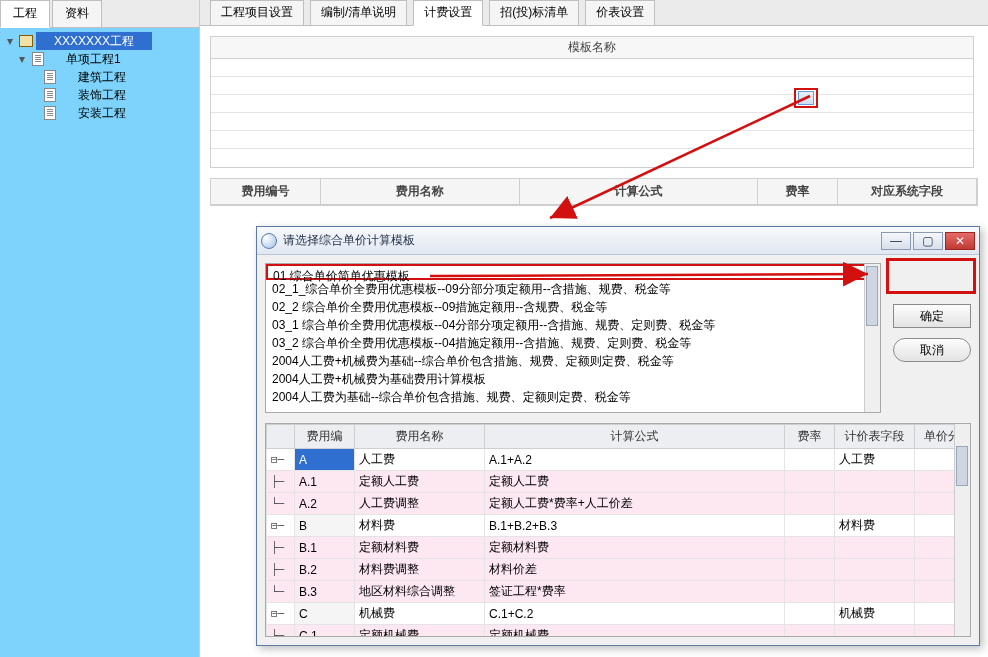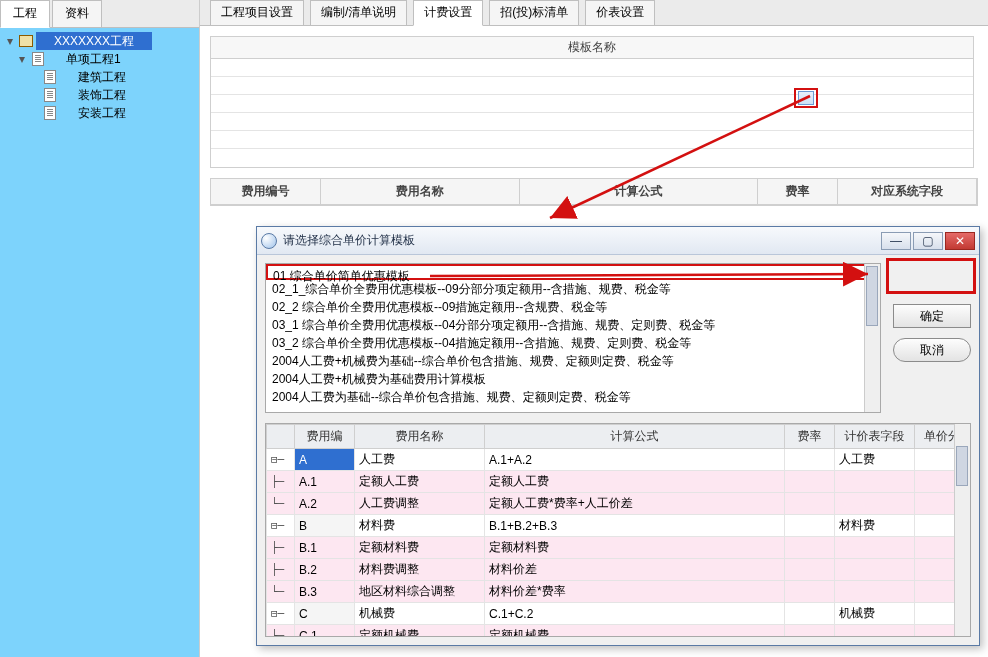--- a/index.html
+++ b/index.html
@@ -261,21 +261,21 @@
             <td>材料费调整</td>
             <td>材料价差</td>
             <td></td>
             <td></td>
             <td></td>
           </tr>
           <tr class="pink">
             <td class="tree-cell">└─</td>
             <td class="code">B.3</td>
             <td>地区材料综合调整</td>
-            <td>材料价差*费率</td>
+            <td>签证工程*费率</td>
             <td></td>
             <td></td>
             <td></td>
           </tr>
           <tr>
             <td class="tree-cell">⊟─</td>
             <td class="code">C</td>
             <td>机械费</td>
             <td>C.1+C.2</td>
             <td></td>

